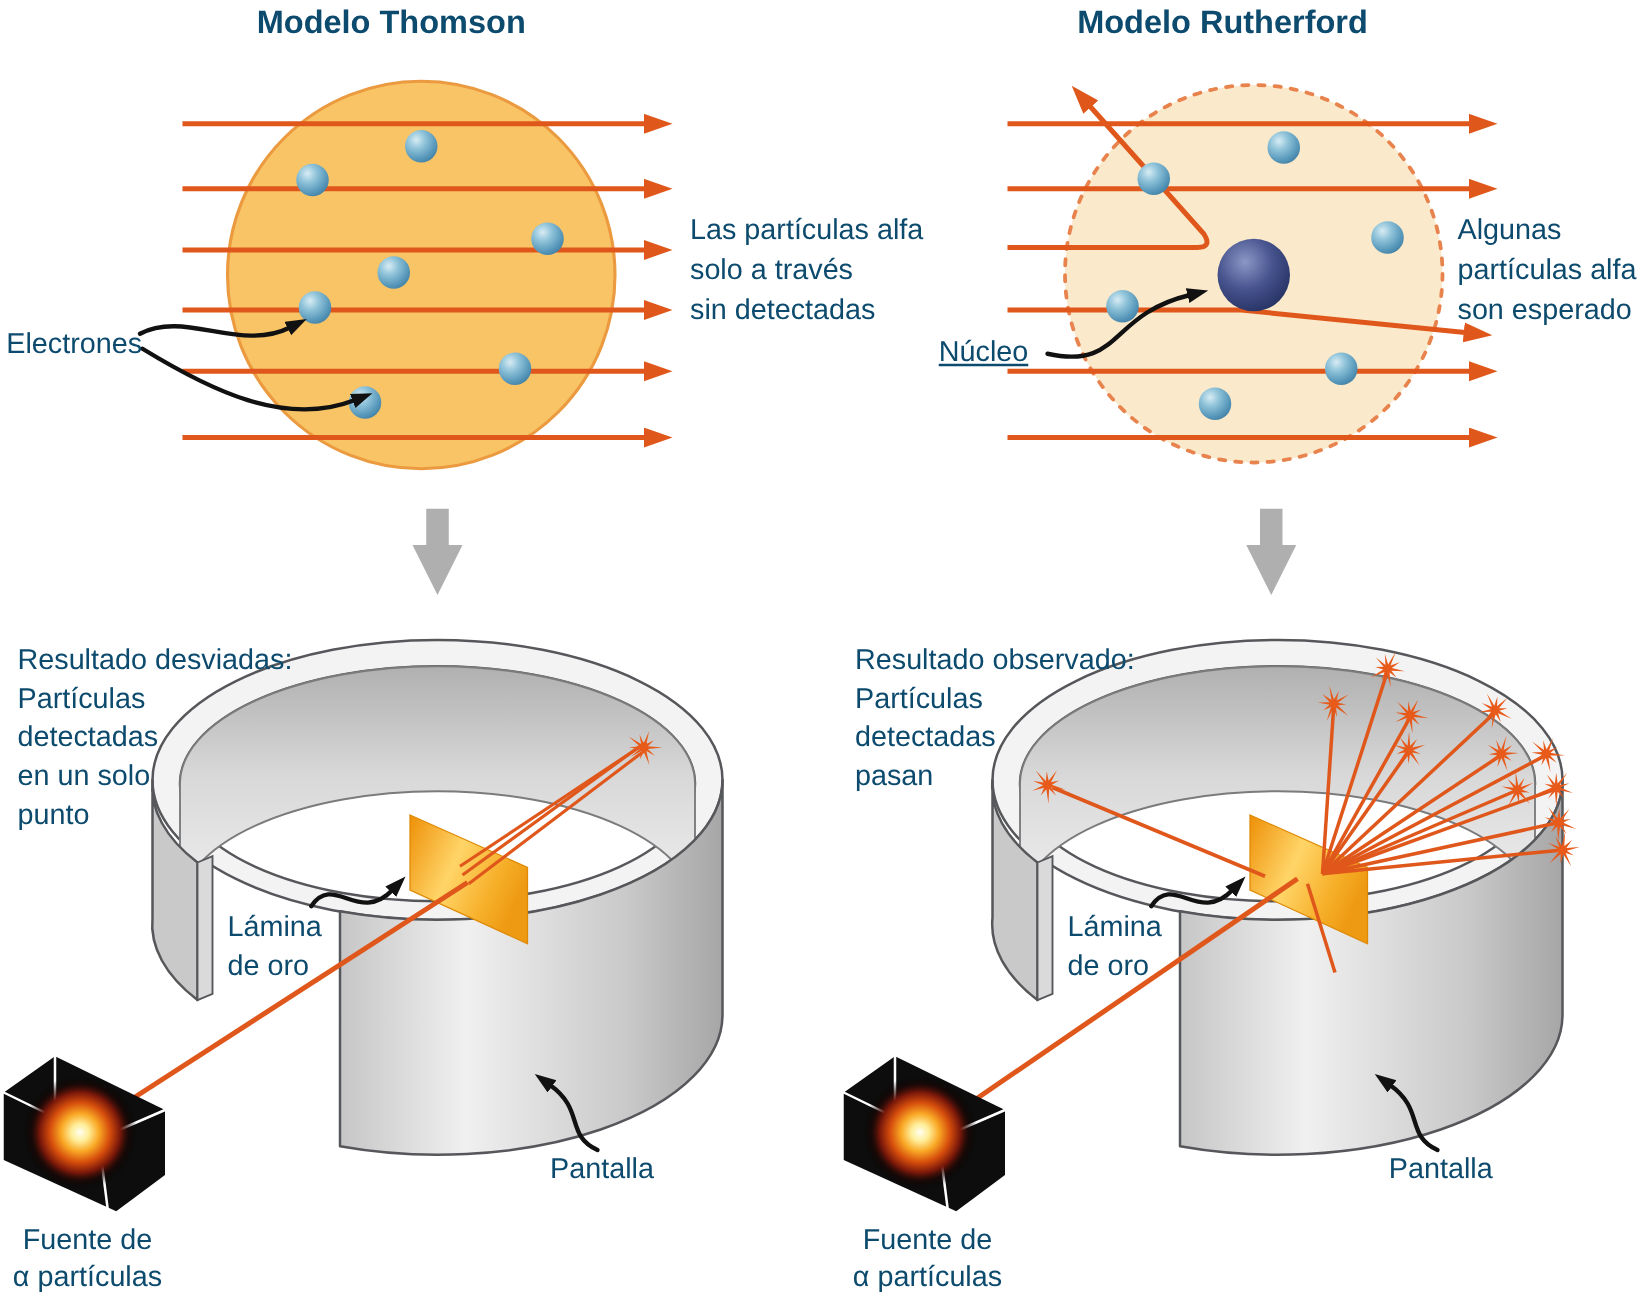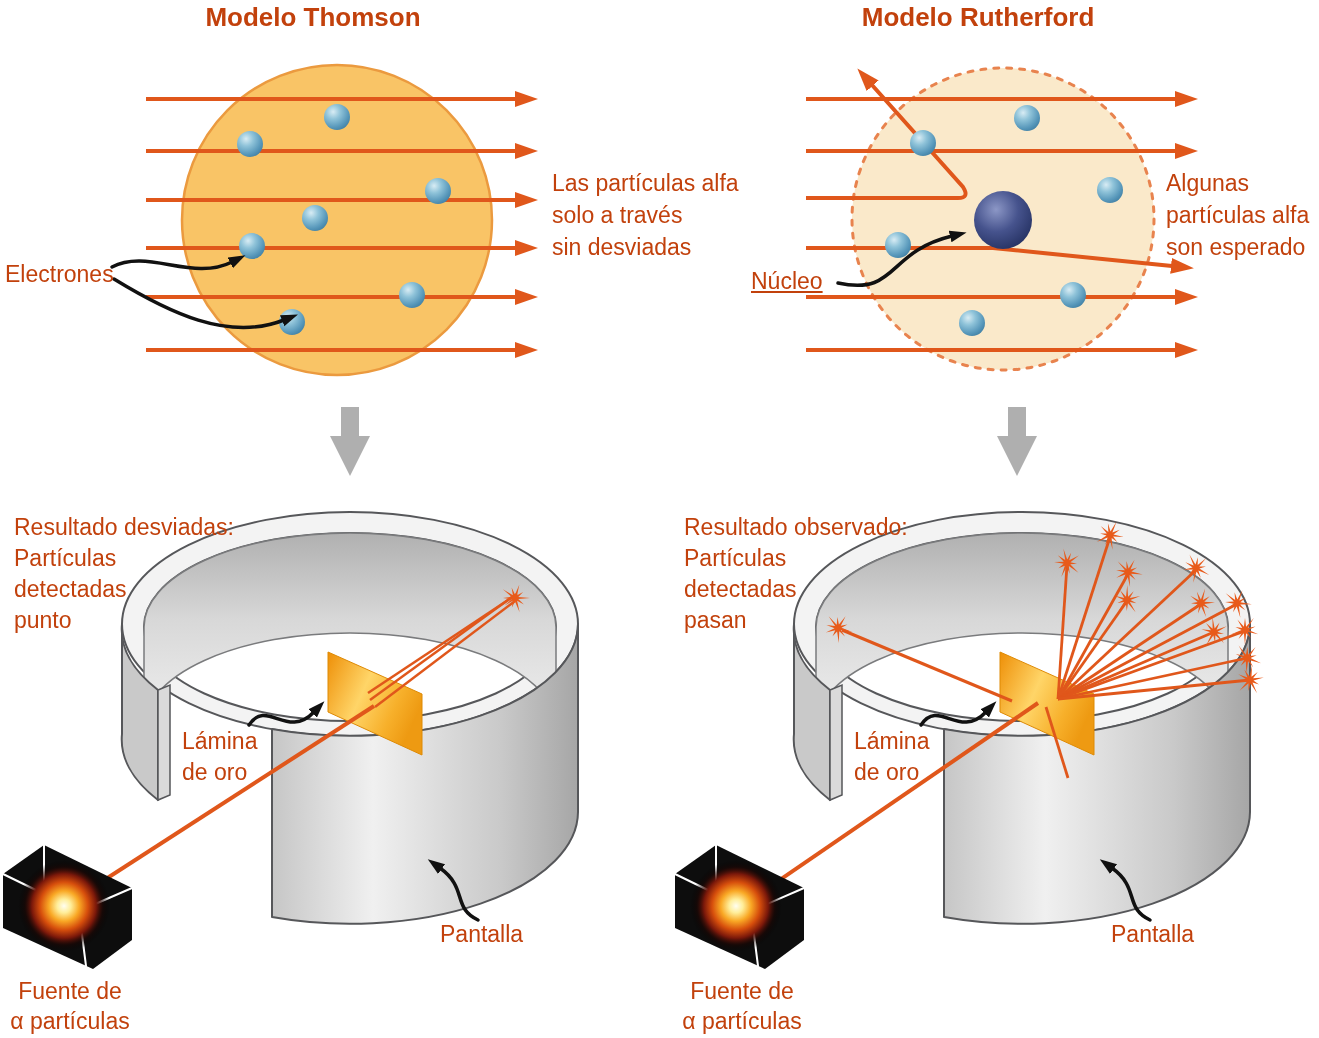--- a/index.html
+++ b/index.html
@@ -1,19 +1,19 @@
 <!DOCTYPE html>
 <html><head>
 <meta charset="utf-8">
 <style>
   html,body{margin:0;padding:0;background:#ffffff;}
   #stage{position:relative;width:1319px;height:1038px;background:#ffffff;overflow:hidden;
          font-family:"Liberation Sans", sans-serif;color:#111;}
   #art{position:absolute;left:0;top:0;}
-  .t{position:absolute;font-size:23px;line-height:30px;color:#c2410c;white-space:nowrap;}
+  .t{position:absolute;font-size:23px;line-height:30px;color:#0c4a6e;white-space:nowrap;}
   .title{font-weight:bold;font-size:26px;text-align:center;width:320px;}
   .note{line-height:32px;}
   .centered{text-align:center;width:160px;}
   .lh31{line-height:31px;}
 </style>
 </head>
 <body>
 
 <div id="stage">
 
@@ -200,37 +200,38 @@
     <path d="M1150,920 C1124,908 1140,888 1112,868" marker-end="url(#aB)"></path>
   </g>
 </svg>
 
 <div class="t title" style="left:153px;top:2px;">Modelo Thomson</div>
 <div class="t title" style="left:818px;top:2px;">Modelo Rutherford</div>
 
 <div class="t note" style="left:552px;top:167px;">
   <div>Las partículas alfa</div>
   <div>solo a través</div>
-  <div>sin desviadas</div>
+  <div>sin detectadas</div>
 </div>
 
 <div class="t" style="left:5px;top:259px;">Electrones</div>
 
 <div class="t note" style="left:1166px;top:167px;">
   <div>Algunas</div>
   <div>partículas alfa</div>
   <div>son esperado</div>
 </div>
 
 <div class="t" style="left:751px;top:266px;text-decoration:underline;">Núcleo</div>
 
 <div class="t lh31" style="left:14px;top:512px;">
   <div>Resultado desviadas:</div>
   <div>Partículas</div>
   <div>detectadas</div>
+  <div>en un solo</div>
   <div>punto</div>
 </div>
 
 <div class="t lh31" style="left:684px;top:512px;">
   <div>Resultado observado:</div>
   <div>Partículas</div>
   <div>detectadas</div>
   <div>pasan</div>
 </div>
 

